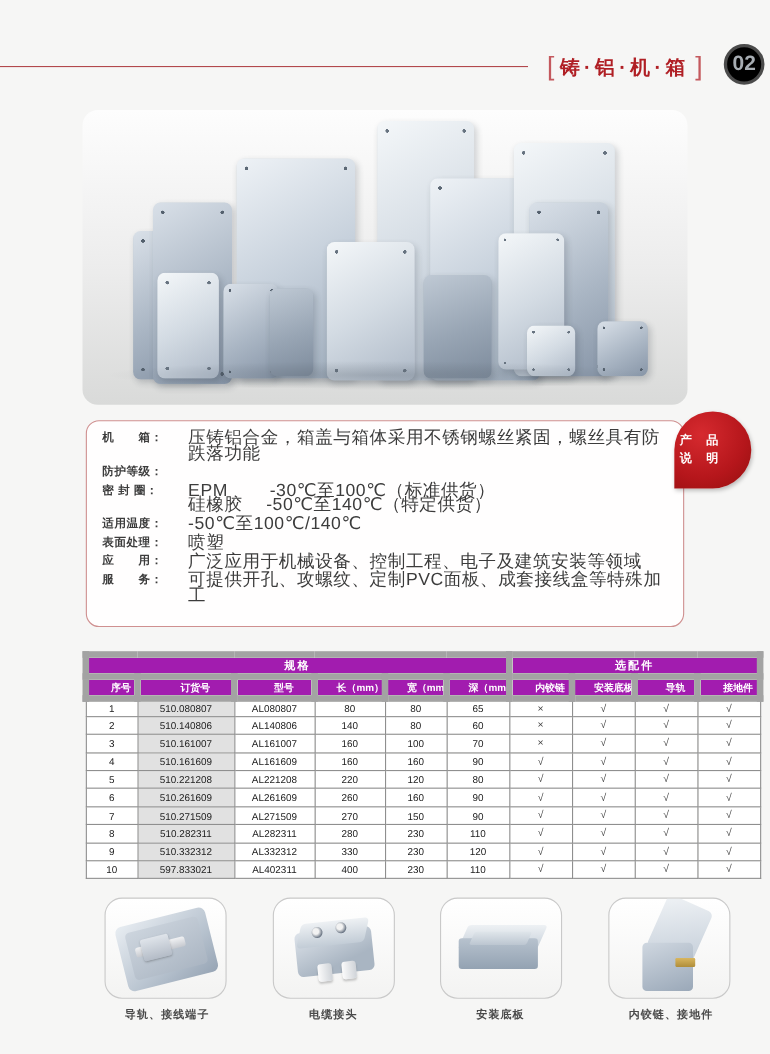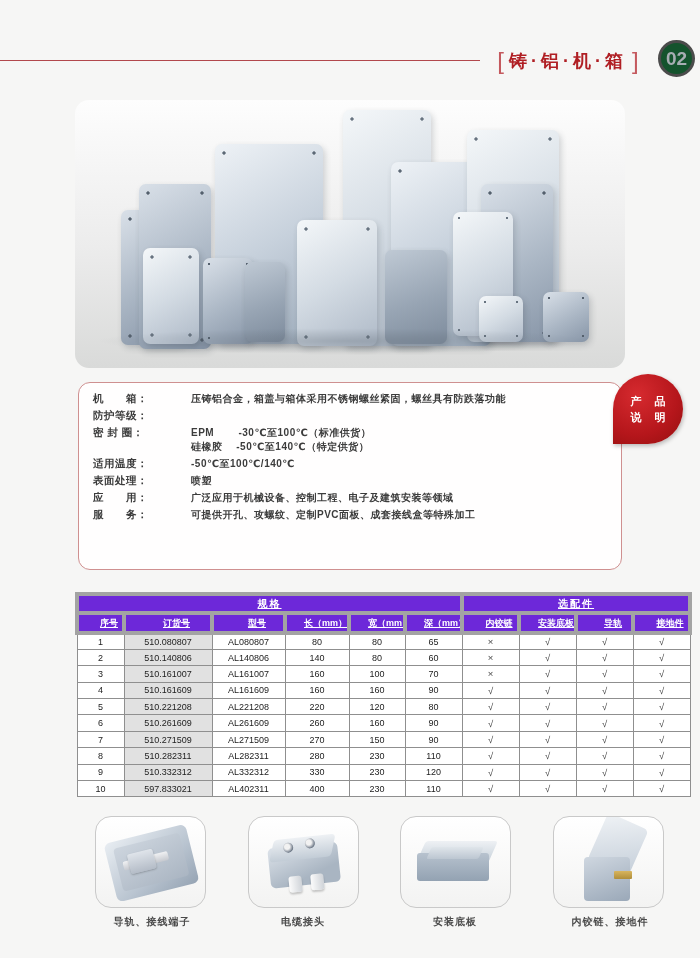--- a/index.html
+++ b/index.html
@@ -13,21 +13,21 @@
   
   .hdr-rule { position:absolute; left:0; top:60px; width:480px; height:1px; background:#b2484c; }
   .hdr-title {
     position:absolute; left:482px; top:46px; width:172px; height:30px;
     display:flex; align-items:center; justify-content:center;
   }
   .hdr-title .brk { color:#c4595e; font-size:24px; font-weight:400; line-height:26px; }
   .hdr-title .ttl { color:#b01f24; font-size:18px; font-weight:bold; letter-spacing:4px; margin:0 5px; white-space:nowrap; }
   .page-num {
     position:absolute; left:658px; top:40px; width:37px; height:37px;
-    border:3px solid #4b4b4b; border-radius:50%; background:#14532d;
+    border:3px solid #4b4b4b; border-radius:50%; background:#000000;
     display:flex; align-items:center; justify-content:center;
     color:#a7adb3; font-size:19px; font-weight:bold;
   }
   
   .hero {
     position:absolute; left:75px; top:100px; width:550px; height:268px;
     border-radius:14px; overflow:hidden;
     background:linear-gradient(180deg,#fdfdfd 0%,#ececec 55%,#d9dad9 100%);
   }
   .floor-shadow {
@@ -56,37 +56,37 @@
   .scr-s.sh-b { background-image:radial-gradient(circle 1.8px at 6px 6px,#54606d 62%,rgba(0,0,0,0) 72%),radial-gradient(circle 1.8px at calc(100% - 6px) 6px,#54606d 62%,rgba(0,0,0,0) 72%),radial-gradient(circle 1.8px at 6px calc(100% - 6px),#54606d 62%,rgba(0,0,0,0) 72%),radial-gradient(circle 1.8px at calc(100% - 6px) calc(100% - 6px),#54606d 62%,rgba(0,0,0,0) 72%),linear-gradient(150deg,#d9e0e8,#aab6c4 55%,#8795a7); }
   
   .spec-panel {
     position:absolute; left:78px; top:382px; width:544px; height:188px;
     background:#fffefe; border:1.5px solid #cf9090; border-radius:12px;
     padding:9px 10px 6px 14px;
   }
   .spec-row { display:flex; margin-bottom:3.5px; }
   .spec-label { width:78px; flex:0 0 78px; font-size:10.5px; font-weight:bold; color:#3c3c3c; white-space:pre; letter-spacing:.5px; line-height:13.5px; }
   .spec-lines { flex:1; }
-  .spec-line { font-size:10px; font-weight:bold; color:#3c3c3c; line-height:13.5px; letter-spacing:.5px;margin-left:20px; }
+  .spec-line { font-size:16px; font-weight:normal; color:#3c3c3c; line-height:13.5px; letter-spacing:.5px; }
   
   .badge {
     position:absolute; left:613px; top:374px; width:70px; height:70px;
     border-radius:50% 50% 50% 0;
     background:radial-gradient(circle at 35% 30%,#d62a2f,#b5161b 60%,#93100f);
-    display:flex; flex-direction:column; align-items:center; justify-content:center;
+    display:flex; flex-direction:column; align-items:flex-start; justify-content:center;
     box-shadow:1px 2px 4px rgba(0,0,0,.25);
   }
   .badge div { color:#fff; font-size:11px; font-weight:bold; letter-spacing:5px; line-height:16px; text-indent:5px; }
   
   table.spec {
     position:absolute; left:75px; top:592px; width:613px;
     border-collapse:collapse; table-layout:fixed;
   }
   table.spec th, table.spec td { border:1px solid #8f8f8f; text-align:center; vertical-align:middle; overflow:hidden; white-space:nowrap; }
-  table.spec thead th { background:#6d28d9; color:#fff; border:4px solid #a3a3a3; font-weight:bold;text-decoration:underline; }
+  table.spec thead th { background:#a21caf; color:#fff; border:6px solid #a3a3a3; font-weight:bold; }
   tr.grp th { height:19px; font-size:10px; letter-spacing:2px; }
   tr.cols th { height:20px; font-size:9px;padding-left:17px; }
   table.spec tbody td { background:#fff; height:16.4px; font-size:9px; color:#222; }
   table.spec tbody td.c-order { background:#e1e1e1; }
   table.spec tbody td.mark { font-size:9.5px; color:#444; }
   
   .card {
     position:absolute; top:816px; width:111px; height:92px;
     background:linear-gradient(180deg,#ffffff,#f3f3f2); border:1px solid #c9c9c9; border-radius:16px;
     overflow:hidden;

